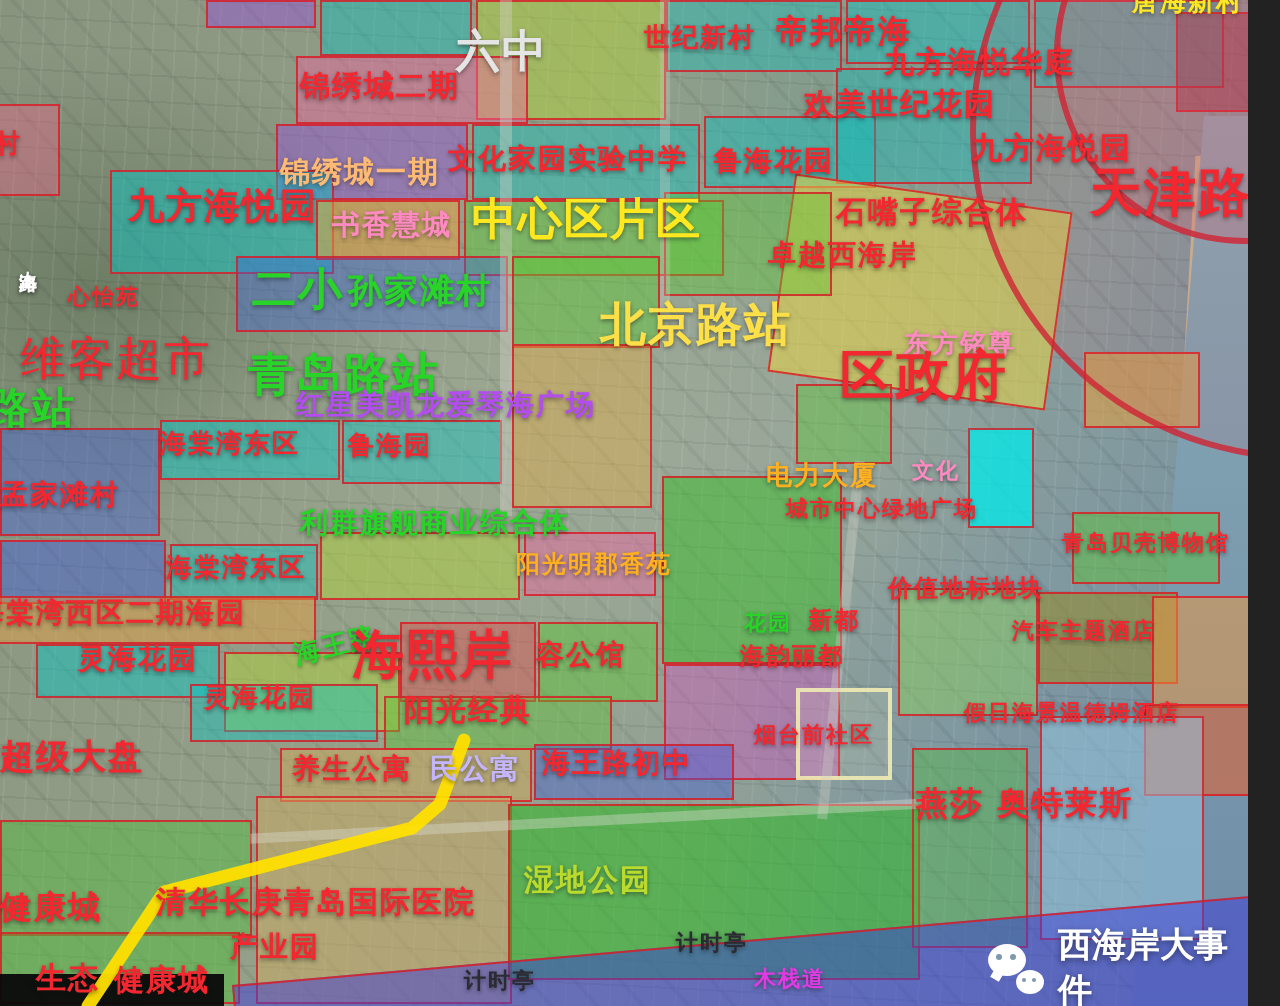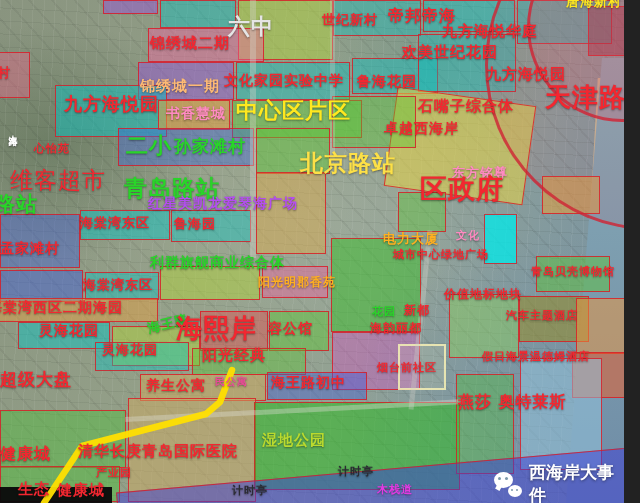--- a/index.html
+++ b/index.html
@@ -168,26 +168,26 @@
       <span class="lbl" style="left: 20px; top: 323px; font-size: 14px; color: rgb(242, 39, 48); padding-left: 19px;">灵海花园</span>
       <span class="lbl" style="left: 146px; top: 322px; font-size: 13px; color: rgb(41, 212, 41); transform: rotate(-14deg);">海王路</span>
       <span class="lbl" style="left: 176px; top: 315px; font-size: 26px; font-weight: 800; color: rgb(242, 39, 48);">海熙岸</span>
       <span class="lbl" style="left: 268px; top: 321px; font-size: 14px; color: rgb(242, 39, 48);">容公馆</span>
       <span class="lbl" style="left: 102px; top: 343px; font-size: 13px; color: rgb(242, 39, 48);">灵海花园</span>
       <span class="lbl" style="left: 202px; top: 348px; font-size: 15px; color: rgb(242, 39, 48);">阳光经典</span>
       <span class="lbl" style="left: 482px; top: 351px; font-size: 11px; color: rgb(242, 39, 48);">假日海景温德姆酒店</span>
       <span class="lbl" style="left: 377px; top: 362px; font-size: 11px; color: rgb(242, 39, 48);">烟台前社区</span>
       <span class="lbl" style="left: 0px; top: 371px; font-size: 17px; color: rgb(242, 39, 48);">超级大盘</span>
       <span class="lbl" style="left: 146px; top: 378px; font-size: 14px; color: rgb(242, 39, 48);">养生公寓</span>
-      <span class="lbl" style="left: 215px; top: 378px; font-size: 10px; color: #ec4899; font-family: Liberation Mono, monospace;">民公寓</span>
+      <span class="lbl" style="left: 215px; top: 378px; font-size: 14px; color: #c4b5fd;">民公寓</span>
       <span class="lbl" style="left: 271px; top: 375px; font-size: 14px; color: rgb(242, 39, 48);">海王路初中</span>
       <span class="lbl" style="left: 458px; top: 394px; font-size: 16px; color: rgb(242, 39, 48);">燕莎 奥特莱斯</span>
       <span class="lbl" style="left: 0px; top: 446px; font-size: 16px; color: rgb(242, 39, 48);">健康城</span>
       <span class="lbl" style="left: 78px; top: 444px; font-size: 15px; color: rgb(242, 39, 48);">清华长庚青岛国际医院</span>
-      <span class="lbl" style="left: 96px; top: 467px; font-size: 11px; color: rgb(242, 39, 48);">产业园</span>
+      <span class="lbl" style="left: 115px; top: 467px; font-size: 14px; color: rgb(242, 39, 48);">产业园</span>
       <span class="lbl" style="left: 262px; top: 433px; font-size: 15px; color: rgb(186, 218, 46);">湿地公园</span>
       <span class="lbl" style="left: 18px; top: 482px; font-size: 15px; color: rgb(242, 39, 48);">生态</span>
       <span class="lbl" style="left: 57px; top: 483px; font-size: 15px; color: rgb(242, 39, 48);">健康城</span>
       <span class="lbl" style="left: 338px; top: 466px; font-size: 11px; color: rgb(43, 43, 51);">计时亭</span>
       <span class="lbl" style="left: 232px; top: 485px; font-size: 11px; color: rgb(43, 43, 51);">计时亭</span>
       <span class="lbl" style="left: 377px; top: 484px; font-size: 11px; color: rgb(226, 58, 226);">木栈道</span>
       <span class="lbl" style="left: 8px; top: 128px; font-size: 9px; color: rgb(255, 255, 255); writing-mode: vertical-rl;">上海路</span>
     </div>
 
   <div class="wm">

